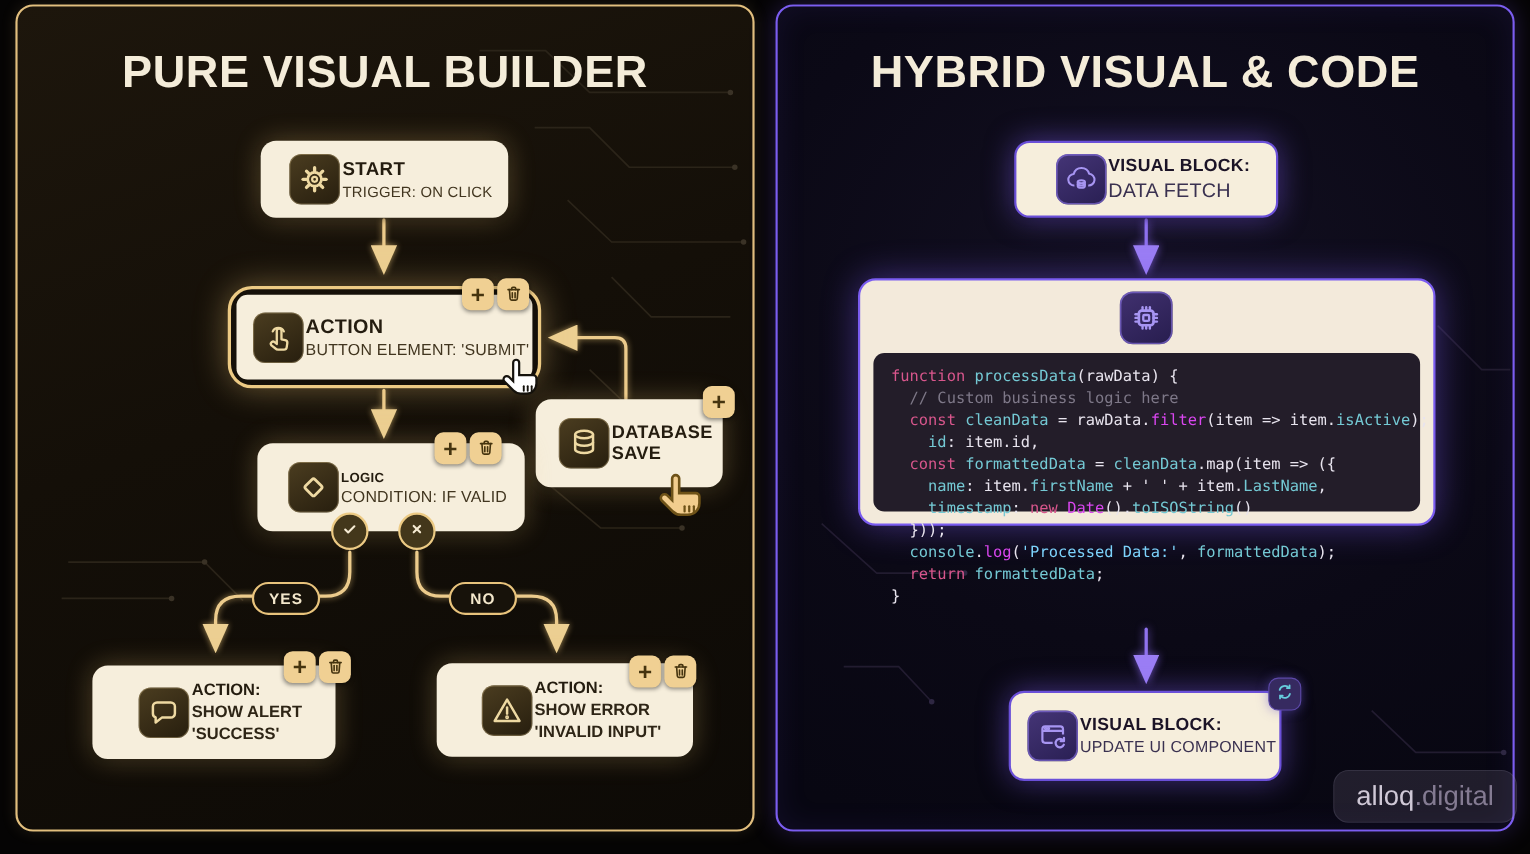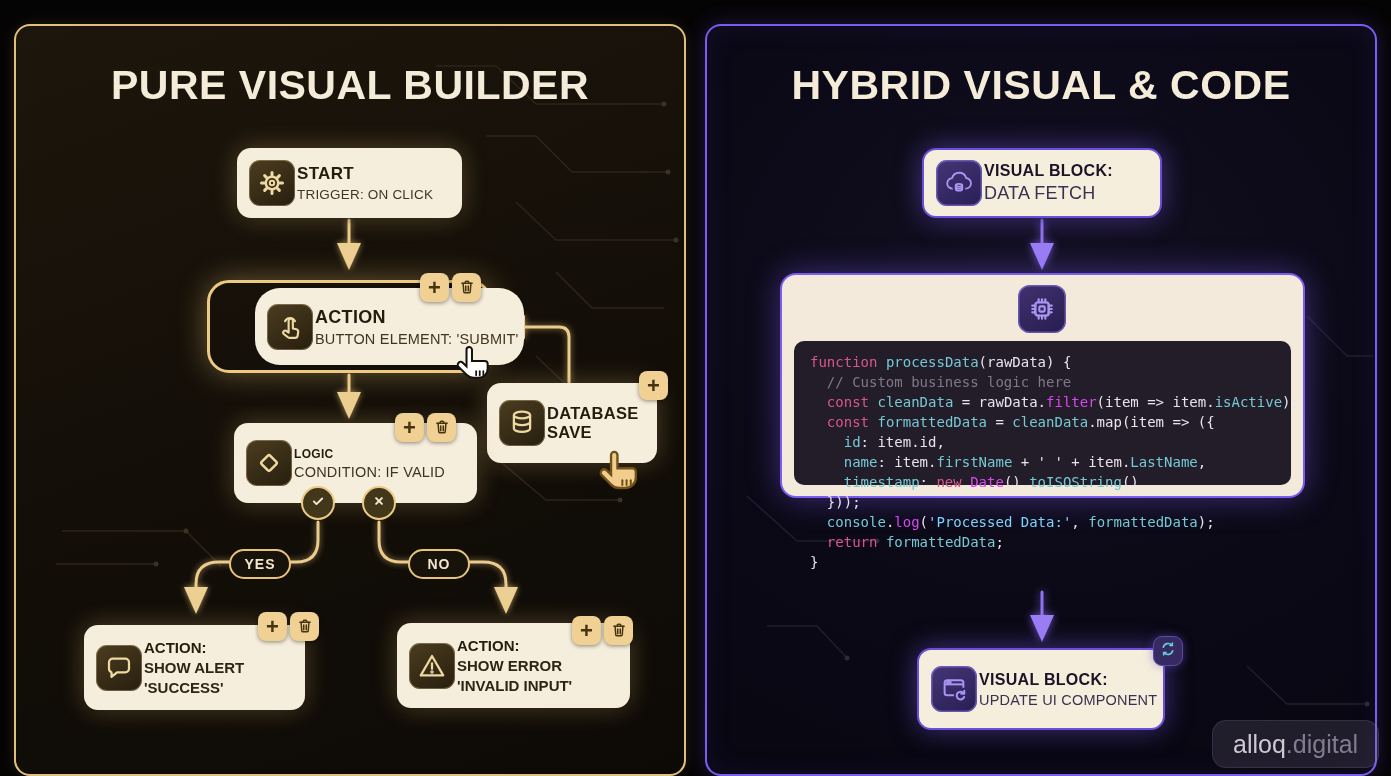--- a/index.html
+++ b/index.html
@@ -1,52 +1,52 @@
 <!DOCTYPE html>
 <html><head>
 <meta charset="utf-8">
 <style>
   html,body{margin:0;padding:0;background:#050404;width:1391px;height:776px;overflow:hidden;
     font-family:"Liberation Sans", sans-serif;}
-  .panel{position:absolute;top:24px;width:672px;height:752px;border-radius:16px;box-sizing:border-box;}
+  .panel{position:absolute;top:4px;width:672px;height:752px;border-radius:16px;box-sizing:border-box;}
   #left-panel{left:14px;border:2px solid #e2bf7e;
     background:linear-gradient(160deg,#1d160c 0%,#140f08 45%,#0d0a06 100%);
     box-shadow:0 0 14px rgba(230,195,120,.12);}
   #right-panel{left:705px;border:2px solid #7b5df0;
     background:radial-gradient(90% 70% at 50% 35%,#131022 0%,#0b0916 60%,#080712 100%);
     box-shadow:0 0 22px rgba(110,80,230,.28), inset 0 0 28px rgba(110,80,230,.10);}
   .panel-title{position:absolute;top:36px;left:0;right:0;text-align:center;font-size:41px;
     font-weight:bold;letter-spacing:.5px;color:#f4ecd9;z-index:2;}
   svg.traces{position:absolute;inset:0;z-index:0;}
   svg.wires{position:absolute;inset:0;z-index:1;pointer-events:none;}
   .wire-gold{filter:drop-shadow(0 0 3px rgba(243,205,125,.65));}
   .wire-purple{filter:drop-shadow(0 0 4px rgba(140,105,245,.75));}
 
   .blk{position:absolute;background:#f6eedc;border-radius:14px;display:flex;align-items:center;
     gap:2px;padding-left:12px;box-sizing:border-box;z-index:2;
-    box-shadow:0 0 24px rgba(238,200,120,.30),0 2px 6px rgba(0,0,0,.45);}
+    box-shadow:0 0 24px rgba(238,200,120,.30),0 2px 6px rgba(0,0,0,.45);justify-content:center;}
   .blk.purple-blk{border:2px solid #6a4fd8;box-shadow:0 0 26px rgba(130,95,245,.5),0 2px 6px rgba(0,0,0,.45);}
   .iconsq{width:46px;height:46px;border-radius:11px;flex:none;display:flex;align-items:center;
     justify-content:center;background:linear-gradient(150deg,#4b3d20,#271e0e);color:#eed9a2;
     box-shadow:inset 0 0 0 1px rgba(240,215,160,.32);}
   .iconsq svg{width:30px;height:30px;}
   .iconsq.vp{background:linear-gradient(150deg,#453577,#291f53);color:#a795f2;
     box-shadow:inset 0 0 0 1.5px rgba(150,125,245,.55);}
   .txtcol{display:flex;flex-direction:column;}
   .blk-title{font-weight:bold;font-size:17px;color:#241c0f;letter-spacing:.3px;}
   .blk-sub{font-size:13.5px;color:#41351f;margin-top:3px;letter-spacing:.2px;}
   .blk-line{font-size:15px;font-weight:600;color:#2e2516;line-height:20px;}
   .blk-line.b1{font-weight:bold;color:#241c0f;}
   .purple-blk .blk-title{color:#1b1326;}
   .purple-blk .blk-sub{color:#3a3150;}
 
   #action-ring{position:absolute;left:191px;top:254px;width:285px;height:93px;border:3px solid #ecca84;
     border-radius:22px;box-sizing:border-box;padding:5px;z-index:2;
     box-shadow:0 0 30px rgba(240,200,120,.40);}
-  #action-ring .blk{position:static;width:100%;height:100%;border-radius:25px;box-shadow:none;margin-left:40px;}
+  #action-ring .blk{position:static;width:100%;height:100%;border-radius:10px;box-shadow:none;}
 
   .minibtn{position:absolute;width:29px;height:29px;border-radius:8px;background:#f0d093;color:#45340f;
     display:flex;align-items:center;justify-content:center;font-size:22px;font-weight:bold;z-index:4;
     box-shadow:0 1px 4px rgba(0,0,0,.45);cursor:pointer;line-height:1;}
   .minibtn svg{width:16px;height:16px;}
   .port{position:absolute;width:34px;height:34px;border-radius:50%;background:#43371b;
     border:2px solid #ecca84;box-sizing:border-box;z-index:3;display:flex;align-items:center;
     justify-content:center;color:#f5ead2;}
   .port svg{width:20px;height:20px;}
   .pill{position:absolute;width:62px;height:30px;border-radius:16px;background:#17120a;
@@ -353,22 +353,22 @@
             <path d="M19.3 12 H17"></path>
             <path d="M19.3 14.5 H17"></path>
         </g>
       </svg>
     </div>
     <div id="code-block">
       <div>
           <div class="code-line"><span class="tok-kw">function</span><span class="tok-pl"> </span><span class="tok-fn">processData</span><span class="tok-pl">(rawData) {</span></div>
           <div class="code-line"><span class="tok-cm">  // Custom business logic here</span></div>
           <div class="code-line"><span class="tok-pl">  </span><span class="tok-kw">const</span><span class="tok-pl"> </span><span class="tok-fn">cleanData</span><span class="tok-pl"> = rawData.</span><span class="tok-me">filter</span><span class="tok-pl">(item =&gt; item.</span><span class="tok-fn">isActive</span><span class="tok-pl">);</span></div>
+          <div class="code-line"><span class="tok-pl">    </span><span class="tok-fn">id</span><span class="tok-pl">: item.id,</span></div>
           <div class="code-line"><span class="tok-pl">  </span><span class="tok-kw">const</span><span class="tok-pl"> </span><span class="tok-fn">formattedData</span><span class="tok-pl"> = </span><span class="tok-fn">cleanData</span><span class="tok-pl">.map(item =&gt; ({</span></div>
-          <div class="code-line"><span class="tok-pl">    </span><span class="tok-fn">id</span><span class="tok-pl">: item.id,</span></div>
           <div class="code-line"><span class="tok-pl">    </span><span class="tok-fn">name</span><span class="tok-pl">: item.</span><span class="tok-fn">firstName</span><span class="tok-pl"> + ' ' + item.</span><span class="tok-fn">LastName</span><span class="tok-pl">,</span></div>
           <div class="code-line"><span class="tok-pl">    </span><span class="tok-fn">timestamp</span><span class="tok-pl">: </span><span class="tok-kw">new</span><span class="tok-pl"> </span><span class="tok-me">Date</span><span class="tok-pl">().</span><span class="tok-fn">toISOString</span><span class="tok-pl">()</span></div>
           <div class="code-line"><span class="tok-pl">  }));</span></div>
           <div class="code-line"><span class="tok-pl">  </span><span class="tok-fn">console</span><span class="tok-pl">.</span><span class="tok-me">log</span><span class="tok-pl">(</span><span class="tok-st">'Processed Data:'</span><span class="tok-pl">, </span><span class="tok-fn">formattedData</span><span class="tok-pl">);</span></div>
           <div class="code-line"><span class="tok-pl">  </span><span class="tok-kw">return</span><span class="tok-pl"> </span><span class="tok-fn">formattedData</span><span class="tok-pl">;</span></div>
           <div class="code-line"><span class="tok-pl">}</span></div>
         </div>
     </div>
   </div>
 

